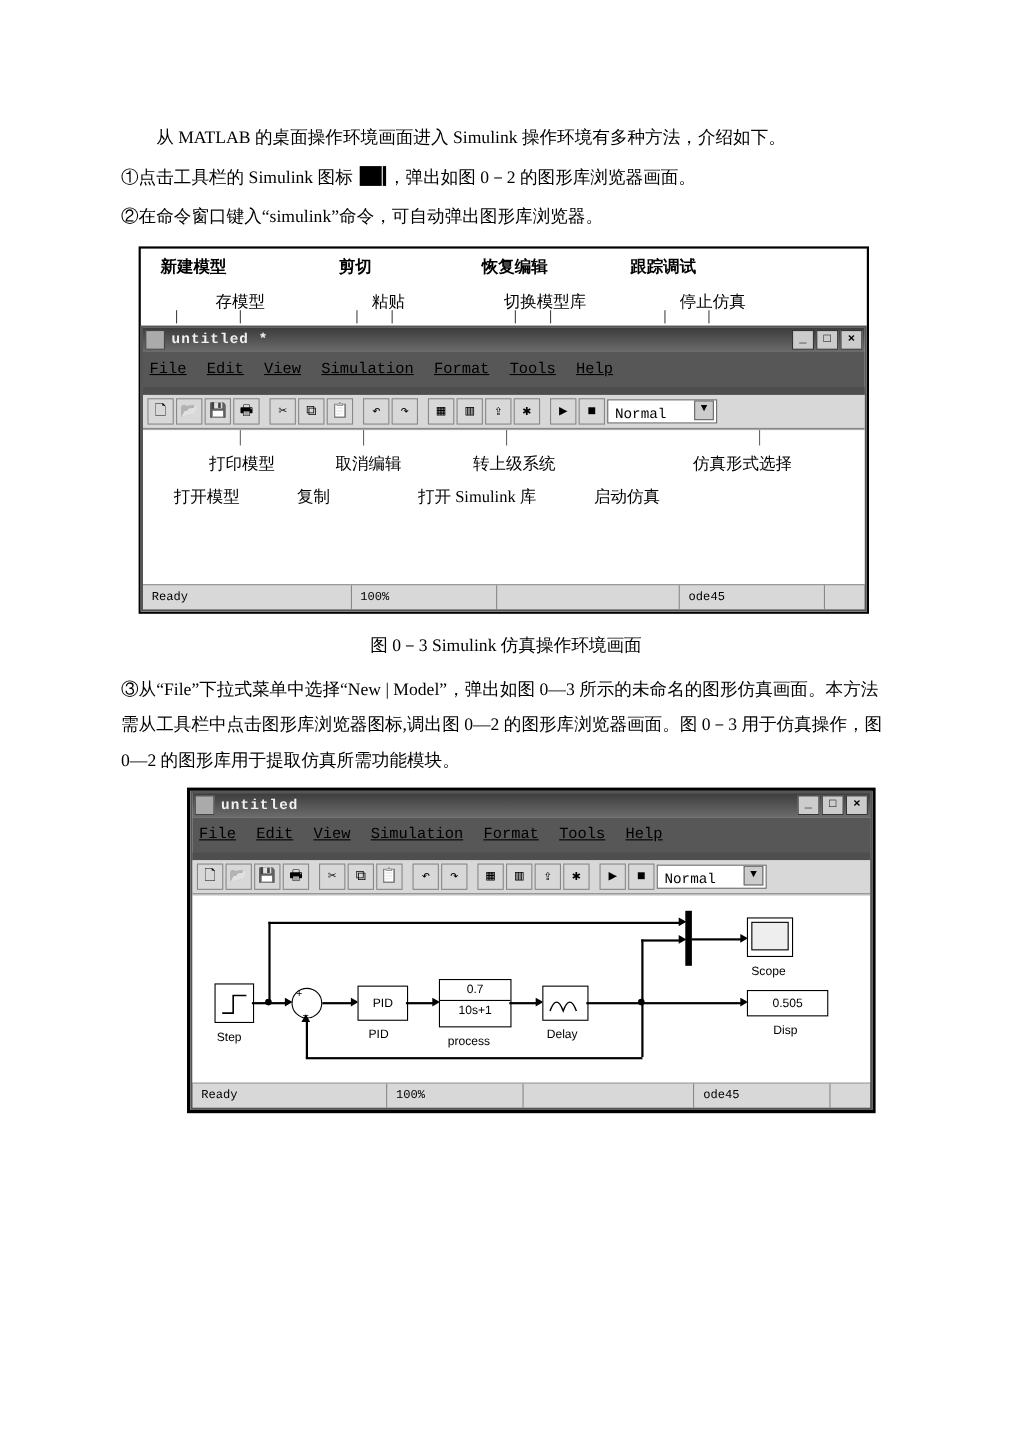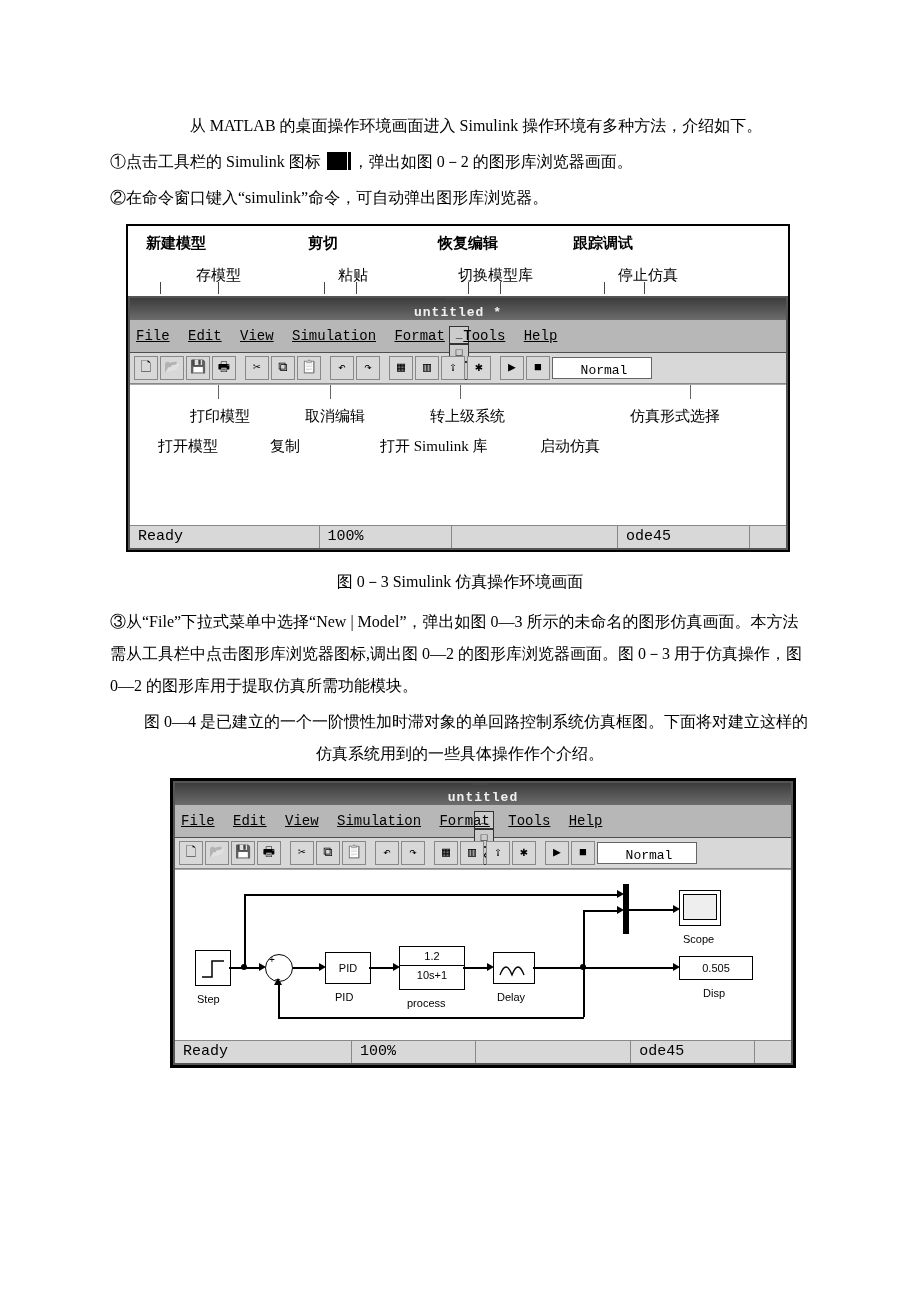--- a/index.html
+++ b/index.html
@@ -10,21 +10,21 @@
   }
   .page {
     width: 920px;
     min-height: 1302px;
     box-sizing: border-box;
     padding: 110px 110px 60px 110px;
     font-size: 16px;
     line-height: 2.0;
     filter: grayscale(100%);
   }
-  .indent { text-indent: 2em; text-align: center; }
+  .indent { text-indent: 2em; }
   .para { margin: 0 0 4px 0; }
   .inline-icon {
     display: inline-block;
     width: 20px; height: 18px;
     vertical-align: -3px;
     background: #000;
     position: relative;
     margin: 0 2px;
   }
   .inline-icon::after{
@@ -53,37 +53,36 @@
     border:2px solid #555;
     background:#d8d8d8;
     font-family: "Courier New", monospace;
     font-size:14px;
   }
   .titlebar {
     display:flex; align-items:center;
     background:linear-gradient(#3a3a5a,#6a6a8a);
     color:#f0f0f0; height:22px;
     padding:0 2px;
-    flex-direction:column;
   }
   .titlebar .t-ico { width:16px;height:16px;background:#aaa;border:1px solid #444;margin-right:6px;}
   .titlebar .t-txt { flex:1; font-weight:bold; font-size:13px; letter-spacing:1px;}
   .titlebar .wbtn { width:18px;height:16px;background:#ccc;border:1px solid #333;margin-left:2px;display:flex;align-items:center;justify-content:center;font-size:11px;font-weight:bold;color:#000;}
-  .menubar { padding:2px 6px; background:#fca5a5; border-bottom:1px solid #1d4ed8;}
+  .menubar { padding:2px 6px; background:#0369a1; border-bottom:7px solid #1d4ed8;}
   .menubar span { margin-right:10px; text-decoration:underline; cursor:default;}
   .toolbar { display:flex; align-items:center; gap:2px; padding:3px 4px; background:#d8d8d8; border-bottom:1px solid #888; flex-wrap:nowrap;}
   .tbtn { width:22px;height:22px;border:1px solid #888;background:#d8d8d8;display:flex;align-items:center;justify-content:center;font-size:13px;}
   .tsep { width:5px; }
-  .combo { height:20px; border:1px solid #666; background:#fff; display:flex;align-items:center; padding:0 2px 0 6px; font-family:"Courier New"; font-size:13px; min-width:90px;flex-direction:column;}
+  .combo { height:20px; border:1px solid #666; background:#fff; display:flex;padding:0 2px 0 6px; font-family:"Courier New"; font-size:13px; min-width:90px;}
   .combo .arrow{ margin-left:auto; width:16px;height:16px;background:#ccc;border:1px solid #666;display:flex;align-items:center;justify-content:center;font-size:10px;}
   .canvas { height:140px; background:#fff; position:relative; border-top:1px solid #aaa;}
   .callouts-in { font-family:"SimSun"; font-size:15px;}
   .callouts-in span { position:absolute; white-space:nowrap;}
   .callouts-in .tick { position:absolute; top:0; width:1px; height:14px; background:#666;}
-  .statusbar { display:flex; height:22px; border-top:1px solid #888; font-size:15px;}
+  .statusbar { display:flex; height:22px; border-top:1px solid #888; font-size:11px;}
   .statusbar div { border-right:1px solid #888; padding:2px 8px; display:flex;align-items:center;}
   .statusbar .cell1{flex:1.5;} .statusbar .cell2{flex:1;} .statusbar .cell3{flex:1.3;} .statusbar .cell4{flex:1;} .statusbar .cell5{width:20px;border-right:none;}
 
   
   .fig4-wrap { margin: 8px 0 0 60px; border:3px solid #000; width: 620px;}
   .canvas2 { height:170px; background:#fff; position:relative; border-top:1px solid #aaa;}
   .blk { position:absolute; border:1.5px solid #000; background:#fff; font-family: sans-serif; font-size:11px; text-align:center;}
   .blklabel{ position:absolute; font-family:sans-serif; font-size:11px; text-align:center; white-space:nowrap;}
   .wire { position:absolute; background:#000;}
   .wireH{height:1.5px;} .wireV{width:1.5px;}
@@ -197,21 +196,20 @@
         <div class="cell3"></div>
         <div class="cell4">ode45</div>
         <div class="cell5"></div>
       </div>
     </div>
   </div>
 
   <p class="caption">图 0－3 Simulink 仿真操作环境画面</p>
 
   <p class="para">③从“File”下拉式菜单中选择“New | Model”，弹出如图 0—3 所示的未命名的图形仿真画面。本方法需从工具栏中点击图形库浏览器图标,调出图 0—2 的图形库浏览器画面。图 0－3 用于仿真操作，图 0—2 的图形库用于提取仿真所需功能模块。</p>
-  <p class="para indent">图 0—4 是已建立的一个一阶惯性加时滞对象的单回路控制系统仿真框图。下面将对建立这样的仿真系统用到的一些具体操作作个介绍。</p>
 
   <div class="fig4-wrap">
     <div class="simwin">
       <div class="titlebar">
         <span class="t-ico"></span>
         <span class="t-txt">untitled</span>
         <span class="wbtn">_</span>
         <span class="wbtn">□</span>
         <span class="wbtn">×</span>
       </div>
@@ -269,21 +267,21 @@
         <div class="wire wireH" style="left:118px;top:97px;width:28px"></div>
         <div class="arrowR" style="left:144px;top:93px"></div>
 
         <div class="blk" style="left:150px;top:82px;width:44px;height:30px;line-height:30px">PID</div>
         <div class="blklabel" style="left:160px;top:116px">PID</div>
 
         <div class="wire wireH" style="left:194px;top:97px;width:26px"></div>
         <div class="arrowR" style="left:218px;top:93px"></div>
 
         <div class="blk" style="left:224px;top:76px;width:64px;height:42px">
-          <div style="border-bottom:1px solid #000;line-height:18px">1.2</div>
+          <div style="border-bottom:1px solid #000;line-height:18px">0.7</div>
           <div style="line-height:18px">10s+1</div>
         </div>
         <div class="blklabel" style="left:232px;top:122px">process</div>
 
         <div class="wire wireH" style="left:288px;top:97px;width:26px"></div>
         <div class="arrowR" style="left:312px;top:93px"></div>
 
         <div class="blk" style="left:318px;top:82px;width:40px;height:30px">
           <svg width="40" height="30">
               <path d="M6 22 Q12 6 18 22 Q24 6 30 22" fill="none" stroke="#000" stroke-width="1.3"></path>

